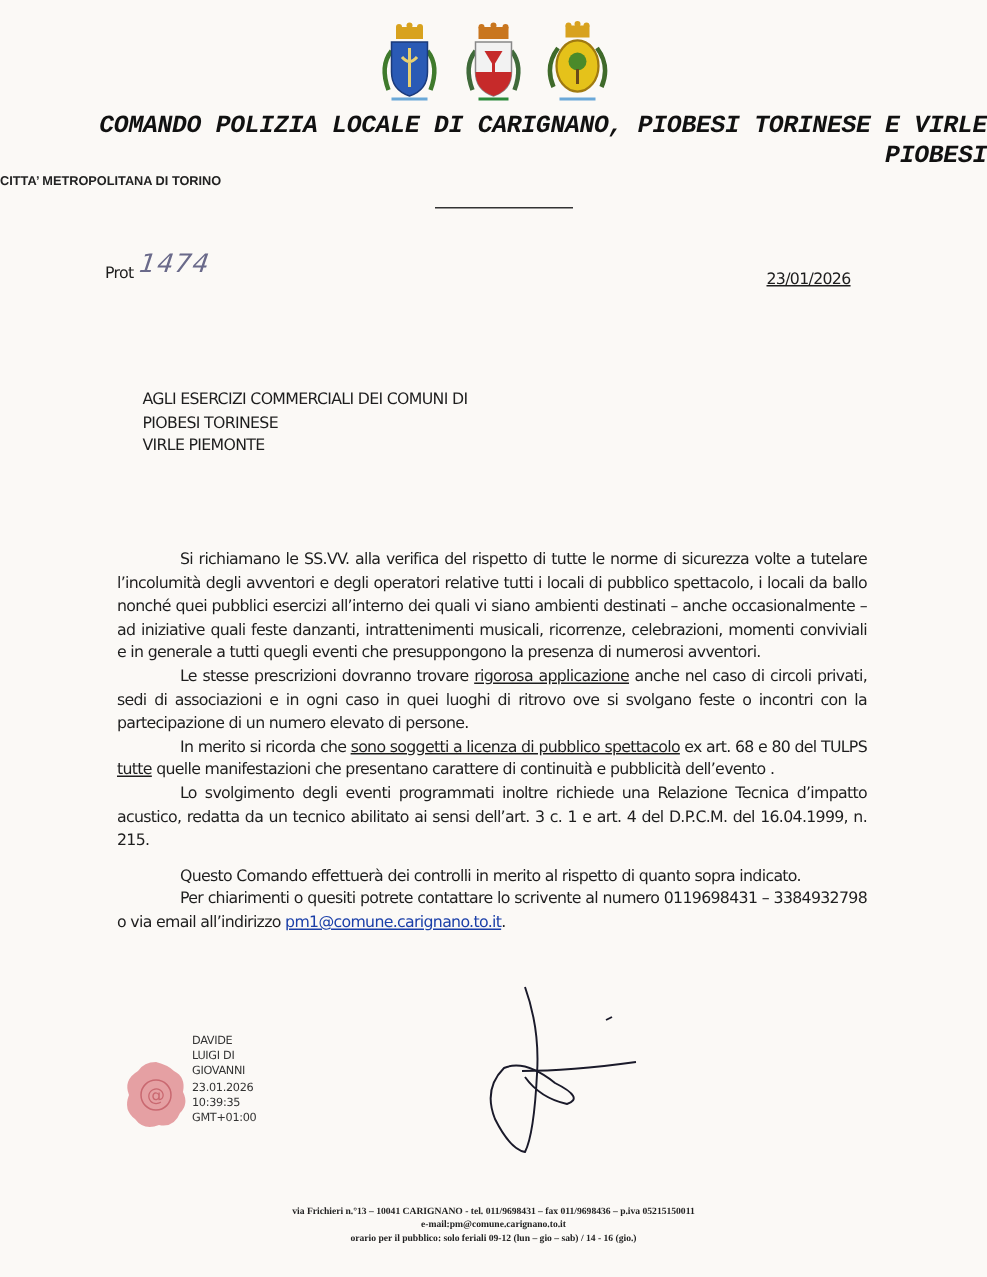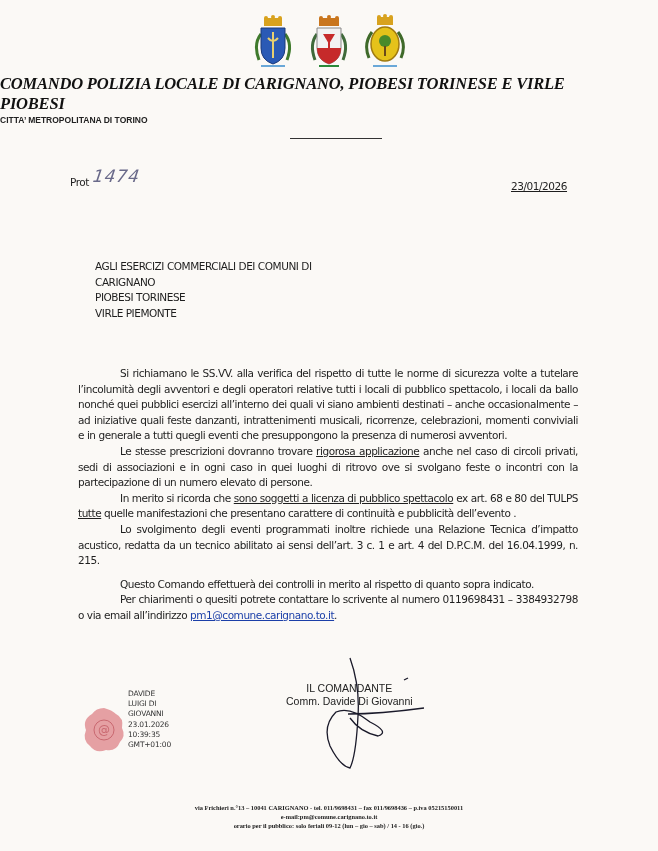--- a/index.html
+++ b/index.html
@@ -18,22 +18,22 @@
     
     .crests {
       position: absolute; top: 14px; left: 0; width: 658px;
       display: flex; justify-content: center; gap: 12px;
     }
     .crest { width: 44px; height: 58px; }
 
     
     .hdr-title {
       position: absolute; top: 74px; left: 0; width: 658px;
-      text-align: left;
-      font-family: Liberation Serif, serif;
+      text-align: right;
+      font-family: Liberation Mono, monospace;
       font-weight: bold; font-style: italic;
       font-size: 16.5px; line-height: 20px; letter-spacing: -0.2px;
       color: #111;
     }
     .hdr-sub {
       position: absolute; top: 115px; left: 0; width: 658px;
       text-align: left;
       font-weight: bold; font-size: 8.5px; color: #222;
     }
     .hdr-rule {
@@ -164,38 +164,33 @@
   </div>
   <div class="hdr-sub">CITTA’ METROPOLITANA DI TORINO</div>
   <div class="hdr-rule"></div>
 
   <div class="txt prot">Prot</div>
   <div class="prot-num">1474</div>
   <div class="txt date">23/01/2026</div>
 
   <div class="txt recipients">
     <div>AGLI ESERCIZI COMMERCIALI DEI COMUNI DI</div>
-    <div>CARIGNANO</div>
     <div>PIOBESI TORINESE</div>
     <div>VIRLE PIEMONTE</div>
   </div>
 
   <div class="txt body-paras">
     <p>Si richiamano le SS.VV. alla verifica del rispetto di tutte le norme di sicurezza volte a tutelare l’incolumità degli avventori e degli operatori relative tutti i locali di pubblico spettacolo, i locali da ballo nonché quei pubblici esercizi all’interno dei quali vi siano ambienti destinati – anche occasionalmente – ad iniziative quali feste danzanti, intrattenimenti musicali, ricorrenze, celebrazioni, momenti conviviali e in generale a tutti quegli eventi che presuppongono la presenza di numerosi avventori.</p>
     <p><span>Le stesse prescrizioni dovranno trovare </span><span class="u">rigorosa applicazione</span><span> anche nel caso di circoli privati, sedi di associazioni e in ogni caso in quei luoghi di ritrovo ove si svolgano feste o incontri con la partecipazione di un numero elevato di persone.</span></p>
     <p><span>In merito si ricorda che </span><span class="u">sono soggetti a licenza di pubblico spettacolo</span><span> ex art. 68 e 80 del TULPS </span><span class="u">tutte</span><span> quelle manifestazioni che presentano carattere di continuità e pubblicità dell’evento .</span></p>
     <p>Lo svolgimento degli eventi programmati inoltre richiede una Relazione Tecnica d’impatto acustico, redatta da un tecnico abilitato ai sensi dell’art. 3 c. 1 e art. 4 del D.P.C.M. del 16.04.1999, n. 215.</p>
     <p class="gap">Questo Comando effettuerà dei controlli in merito al rispetto di quanto sopra indicato.</p>
     <p><span>Per chiarimenti o quesiti potrete contattare lo scrivente al numero 0119698431 – 3384932798 o via email all’indirizzo </span><a class="mail" href="#">pm1@comune.carignano.to.it</a><span>.</span></p>
   </div>
 
-  <div class="comandante">
-    <div>IL COMANDANTE</div>
-    <div>Comm. Davide Di Giovanni</div>
-  </div>
   <svg class="signature" viewBox="0 0 110 116">
     <path d="M30 2 Q40 30 38 60 Q36 100 30 112 Q20 110 10 90 Q2 70 16 56 Q30 50 50 66 Q70 76 58 80 Q40 76 30 62" stroke="#1a1a2a" stroke-width="1.3" fill="none"></path>
     <path d="M28 58 Q60 58 104 52" stroke="#1a1a2a" stroke-width="1.3" fill="none"></path>
     <path d="M84 24 L88 22" stroke="#1a1a2a" stroke-width="1.3"></path>
   </svg>
 
   <svg class="stamp" viewBox="0 0 44 48">
     <path d="M22 2 Q30 4 34 8 Q42 12 40 22 Q44 30 38 36 Q34 46 24 44 Q14 48 8 40 Q0 34 4 24 Q0 14 10 8 Q14 2 22 2 Z" fill="#e08a8f" opacity="0.8"></path>
     <circle cx="22" cy="24" r="10" fill="none" stroke="#c96870" stroke-width="1"></circle>
     <text x="22" y="28" font-size="12" text-anchor="middle" fill="#c96870" font-family="DejaVu Sans, sans-serif">@</text>

